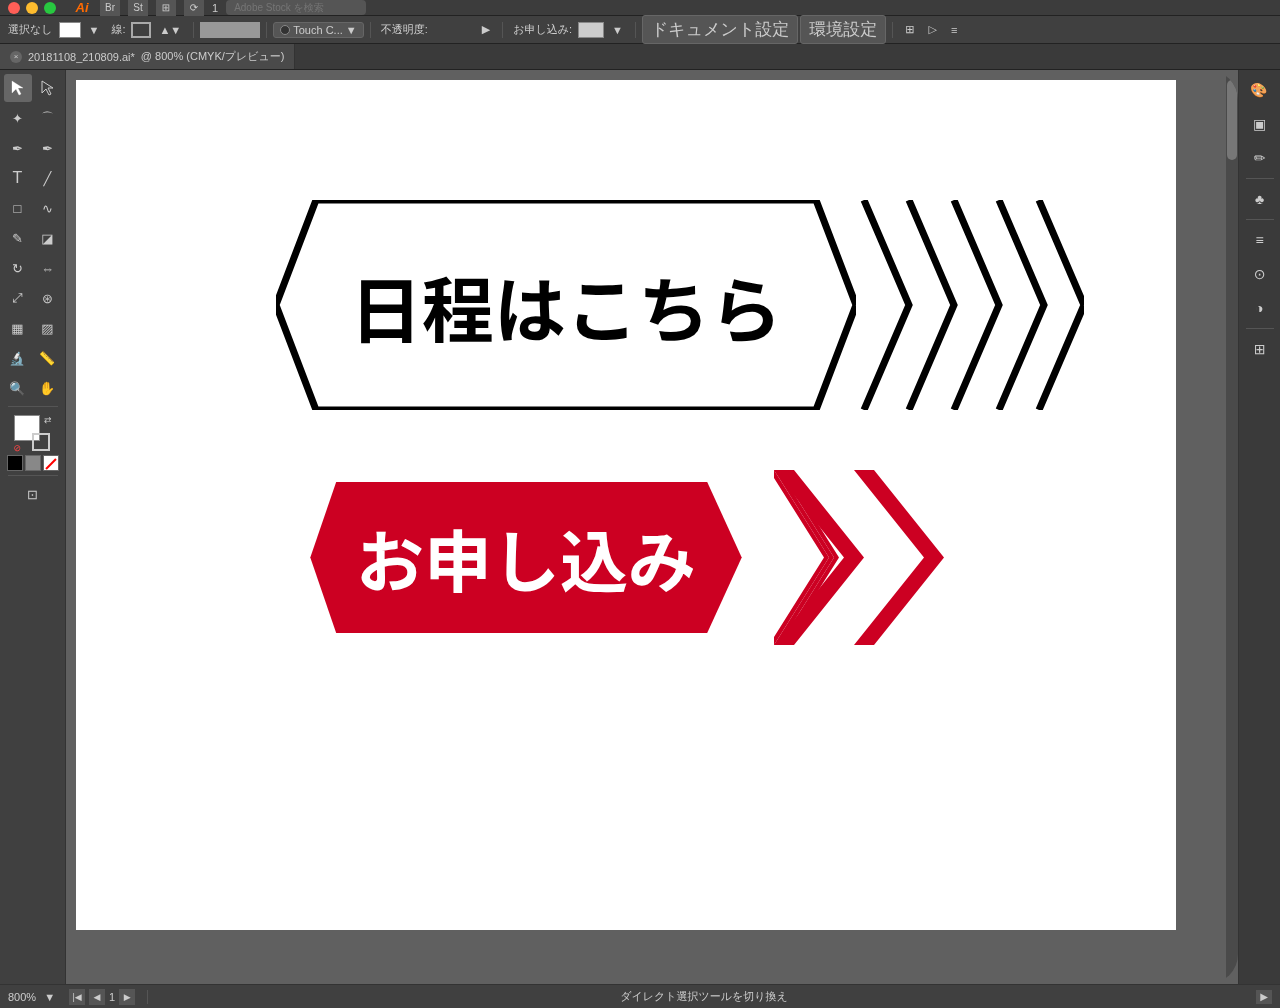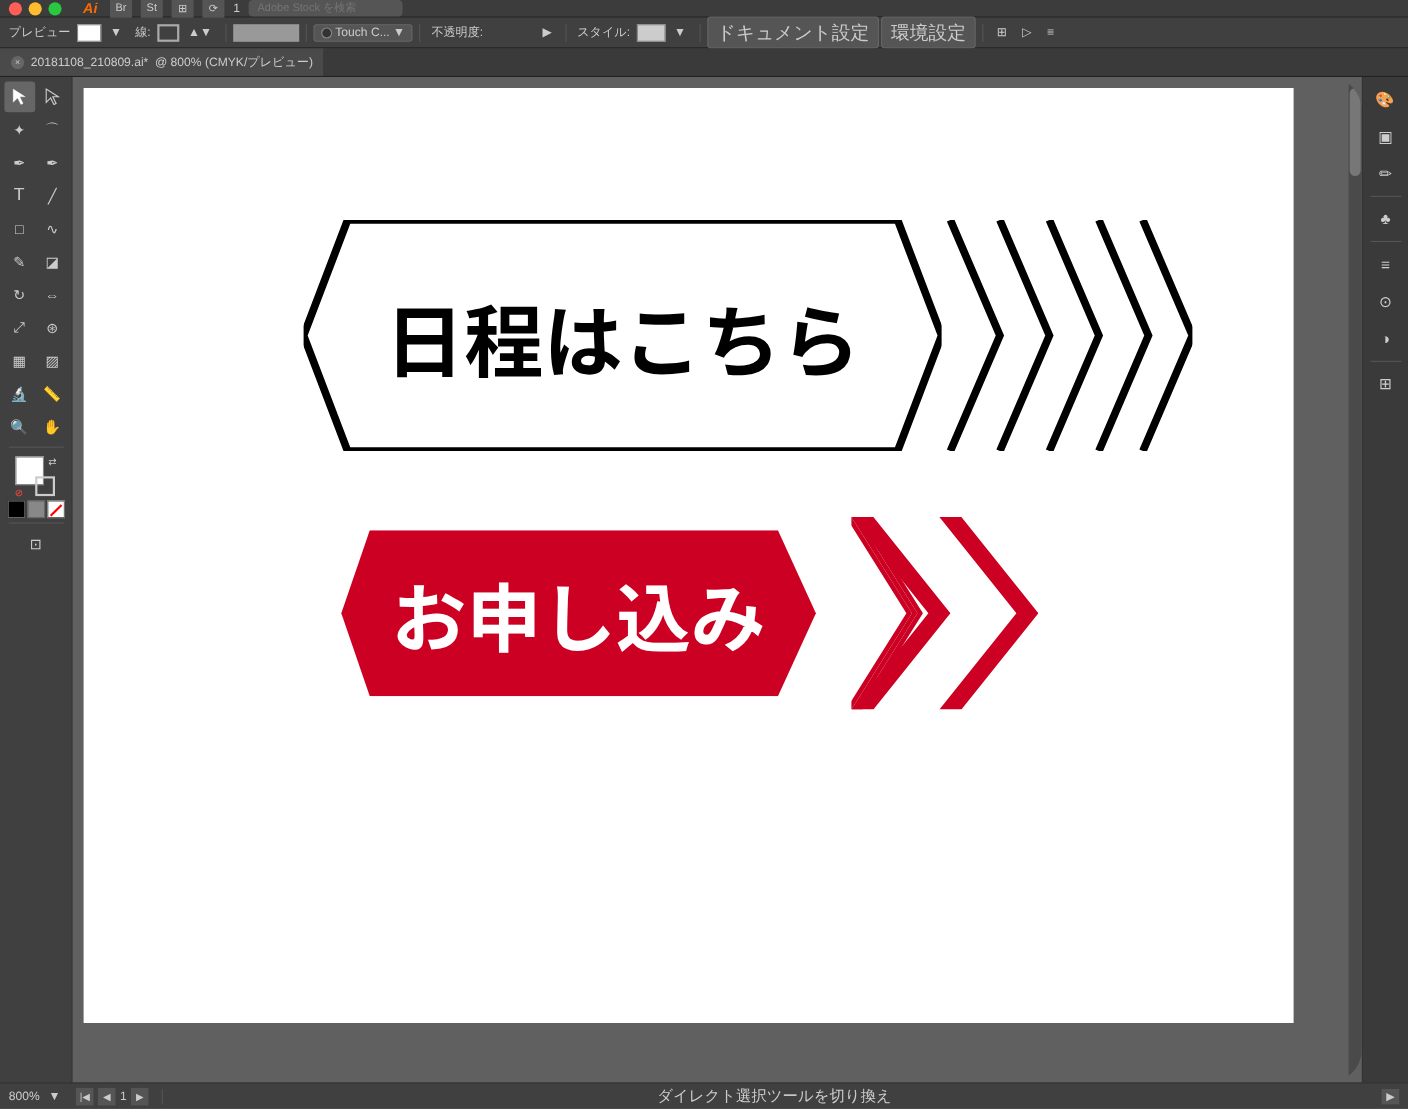--- a/index.html
+++ b/index.html
@@ -476,21 +476,21 @@
       color: #ccc;
       font-size: 9px;
       cursor: pointer;
       display: flex;
       align-items: center;
       justify-content: center;
     }
     .status-msg {
       flex: 1;
       text-align: center;
-      font-size: 14px;
+      font-size: 11px;
       color: #ccc;
     }
     .statusbar-arrow {
       width: 16px;
       height: 14px;
       background: #555;
       border: none;
       color: #ccc;
       font-size: 10px;
       cursor: pointer;
@@ -545,40 +545,40 @@
   <div class="titlebar-icon">St</div>
   <div class="titlebar-icon">⊞</div>
   <div class="titlebar-icon">⟳</div>
   <div class="titlebar-right">
     <span>1</span>
     <input class="titlebar-search" type="text" placeholder="Adobe Stock を検索" style="">
   </div>
 </div>
 
 <div class="menubar">
-  <span class="menu-select-label">プレビュー</span>
+  <span class="menu-select-label">選択なし</span>
   <span class="menu-fill-swatch"></span>
   <button class="menu-btn">▼</button>
   <span class="menu-label">線:</span>
   <span class="menu-stroke-icon"></span>
   <button class="menu-btn">▲▼</button>
   <div class="menu-separator"></div>
   <span style="width:60px;height:16px;background:#999;display:inline-block;"></span>
   <div class="menu-separator"></div>
   <button class="touch-c-btn">
     <span style="width:10px;height:10px;border-radius:50%;background:#333;border:1px solid #888;"></span>
     <span>Touch C...</span>
     <span>▼</span>
   </button>
   <div class="menu-separator"></div>
   <span class="menu-label">不透明度:</span>
   <input class="menu-opacity-input" type="text" value="" style="">
   <button class="menu-btn">▶</button>
   <div class="menu-separator"></div>
-  <span class="menu-label">スタイル:</span>
+  <span class="menu-label">お申し込み:</span>
   <span class="menu-swatch-box"></span>
   <button class="menu-btn">▼</button>
   <div class="menu-separator"></div>
   <button class="doc-settings-btn">ドキュメント設定</button>
   <button class="env-btn">環境設定</button>
   <div class="menu-separator"></div>
   <button class="menu-btn">⊞</button>
   <button class="menu-btn">▷</button>
   <button class="menu-btn">≡</button>
 </div>

